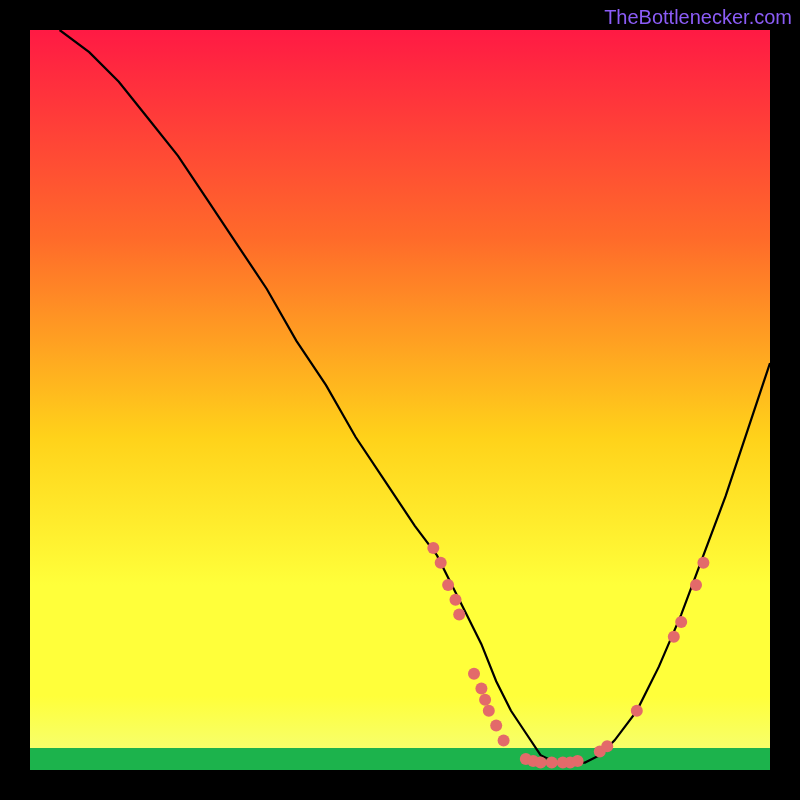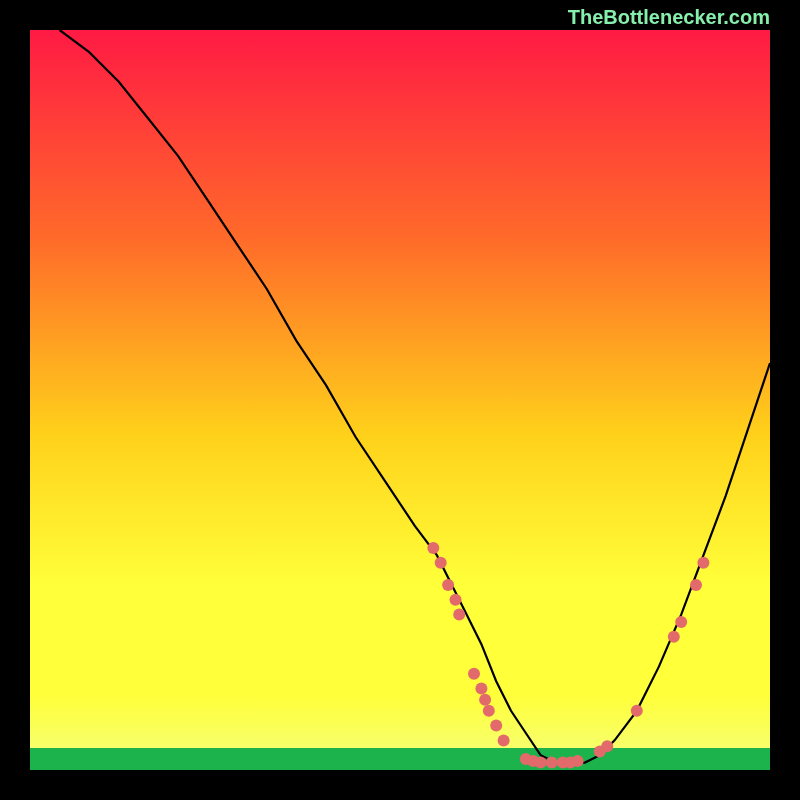--- a/index.html
+++ b/index.html
@@ -1,17 +1,17 @@
 <!DOCTYPE html>
 <html><head>
 <meta charset="utf-8">
 <style>
 * { margin: 0; padding: 0; box-sizing: border-box; }
 body { width: 800px; height: 800px; background: #000; position: relative; font-family: Arial, sans-serif; }
-.attribution { position: absolute; top: 6px; right: 30px; color: #86efac; font-size: 20px; font-weight: 700; }
+.attribution { position: absolute; top: 6px; right: 8px; color: #8b5cf6; font-size: 20px; font-weight: 400; }
 .plot-area { position: absolute; top: 30px; left: 30px; width: 740px; height: 740px; }
 .gradient-bg { width: 100%; height: 100%; position: absolute; }
 svg.overlay { position: absolute; top: 0; left: 0; width: 100%; height: 100%; }
 </style>
 </head>
 <body>
 
 <div class="attribution">TheBottlenecker.com</div>
 
 <div class="plot-area">

